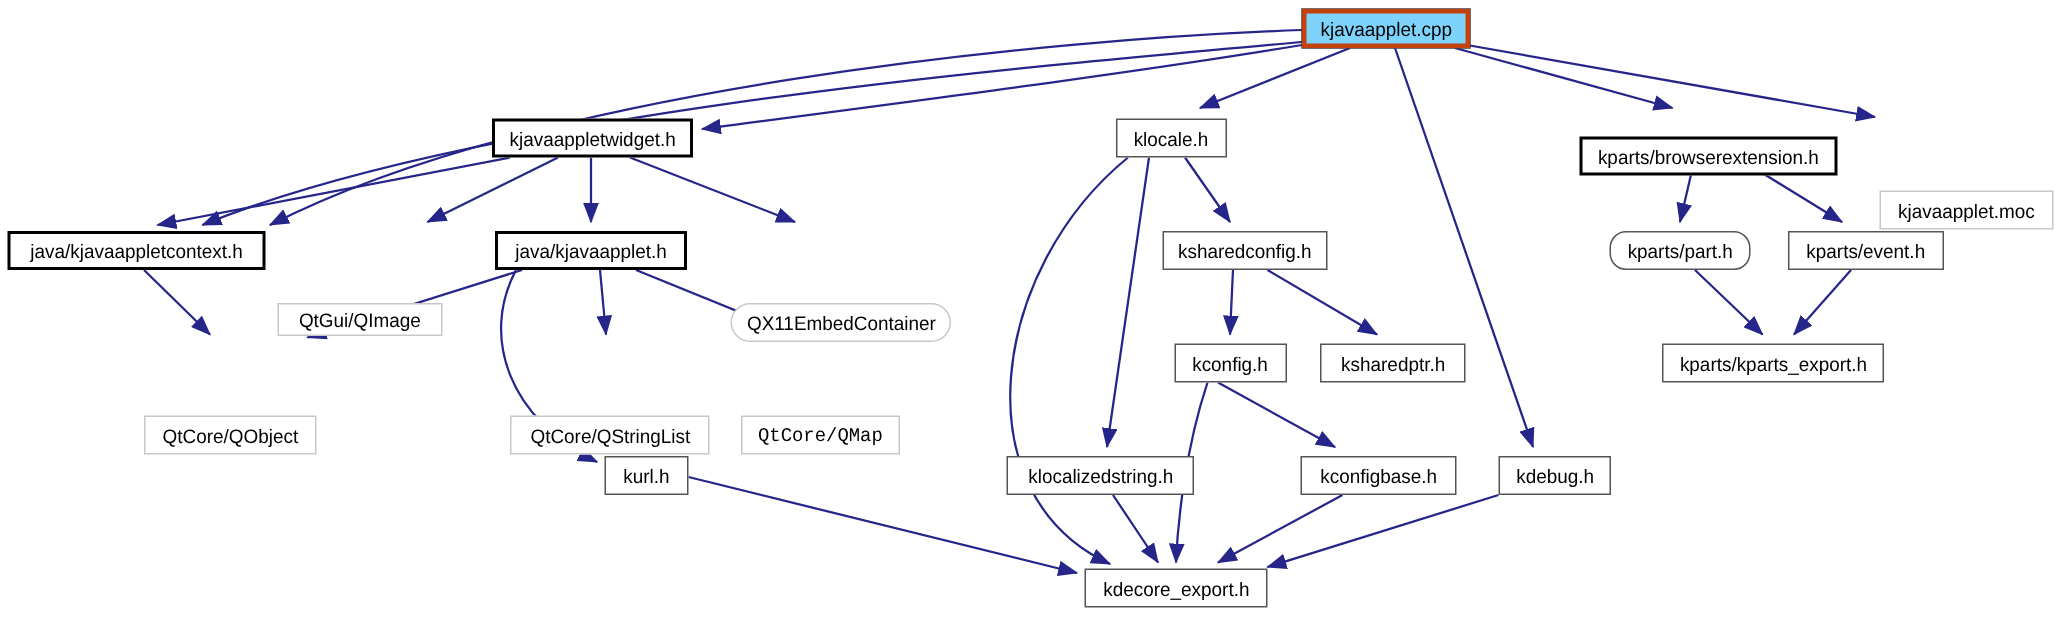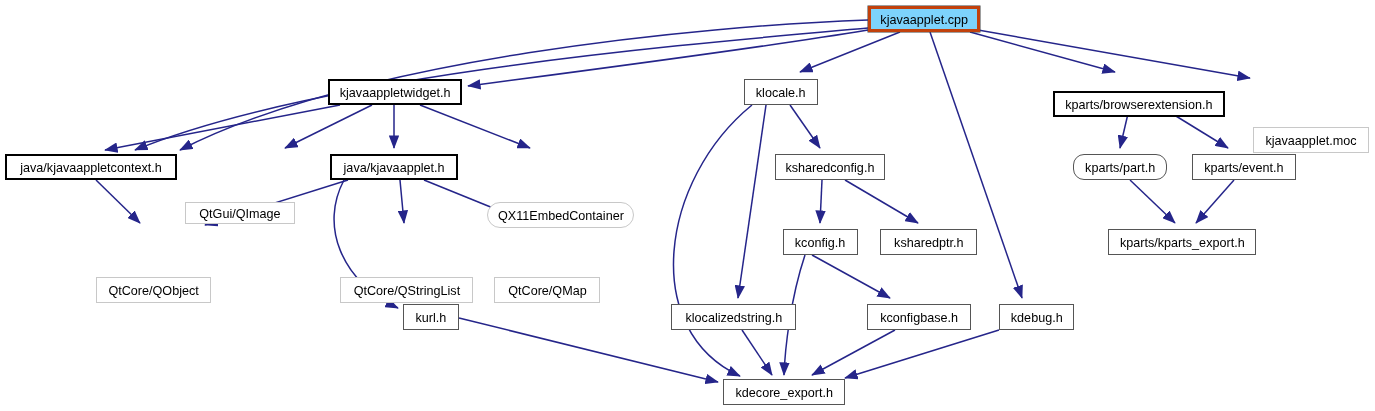--- a/index.html
+++ b/index.html
@@ -139,21 +139,21 @@
       </div>
       <div class="node b-normal" style="left: 1192px; top: 154px; width: 104px; height: 26px;">
         <span class="node-label">kparts/event.h</span>
       </div>
       <div class="node b-light" style="left: 96px; top: 229px; width: 115px; height: 26px;">
         <span class="node-label">QtCore/QObject</span>
       </div>
       <div class="node b-light" style="left: 340px; top: 229px; width: 133px; height: 26px;">
         <span class="node-label">QtCore/QStringList</span>
       </div>
-      <div class="node b-light" style="left: 494px; top: 229px; width: 106px; height: 26px;">
+      <div class="node b-light" style="left: 494px; top: 229px; width: 106px; height: 26px; font-family: Liberation Mono, monospace;">
         <span class="node-label">QtCore/QMap</span>
       </div>
       <div class="node b-normal" style="left: 783px; top: 229px; width: 75px; height: 26px;">
         <span class="node-label">kconfig.h</span>
       </div>
       <div class="node b-normal" style="left: 880px; top: 229px; width: 97px; height: 26px;">
         <span class="node-label">ksharedptr.h</span>
       </div>
       <div class="node b-normal" style="left: 1108px; top: 229px; width: 148px; height: 26px;">
         <span class="node-label">kparts/kparts_export.h</span>

